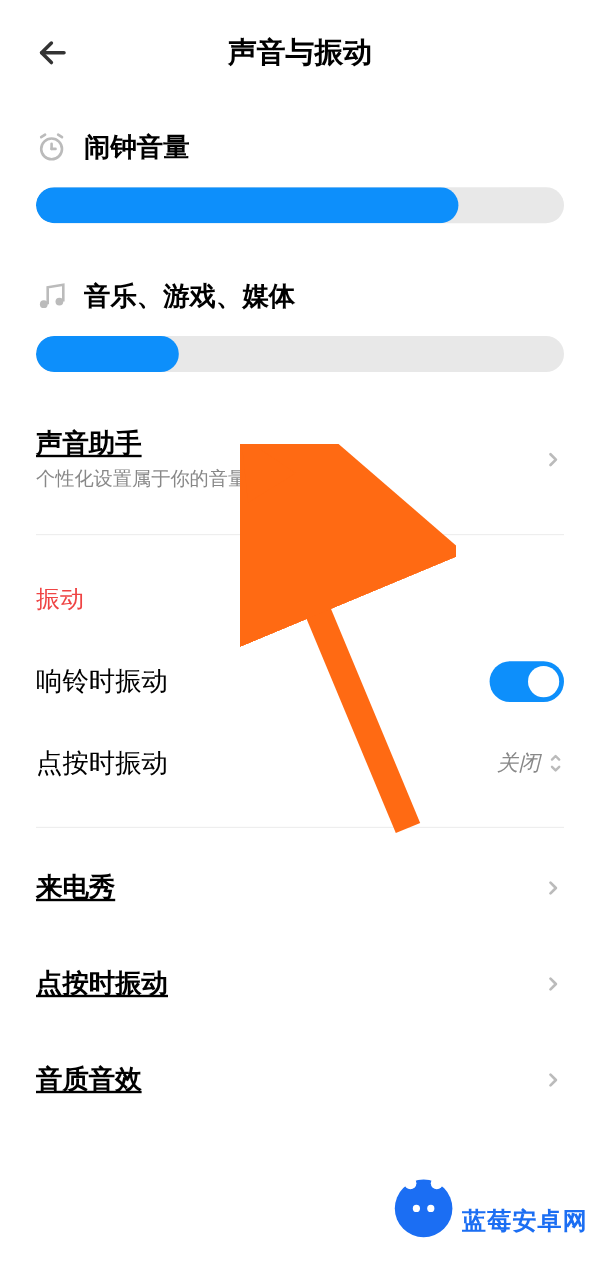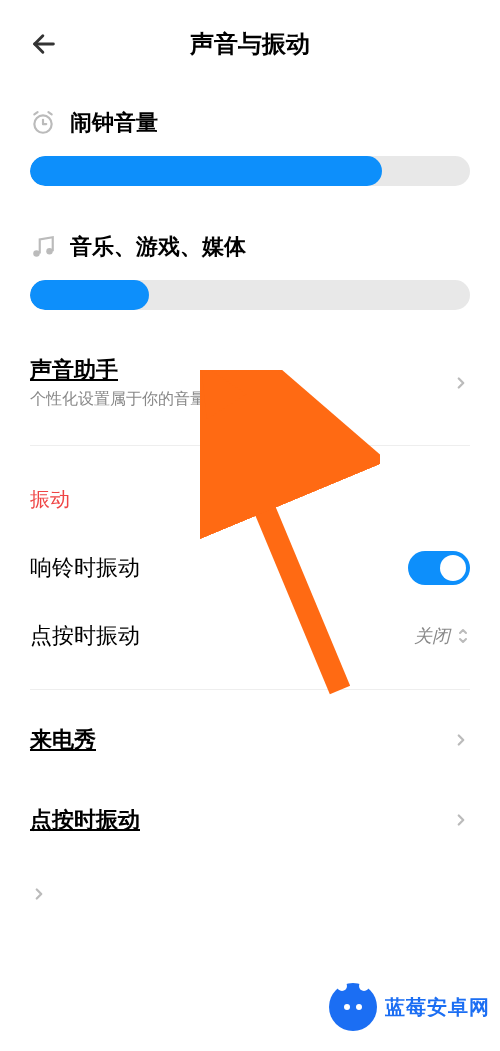--- a/index.html
+++ b/index.html
@@ -185,21 +185,21 @@
     }
     .annotation-arrow svg {
       width: 100%;
       height: 100%;
     }
     .watermark {
       position: absolute;
       bottom: 20px;
       right: 10px;
       display: flex;
-      align-items: center;
+      align-items: flex-end;
       gap: 8px;
       z-index: 200;
     }
     .watermark-icon {
       width: 48px;
       height: 48px;
       background: #1b6ef3;
       border-radius: 50%;
       position: relative;
       display: flex;
@@ -343,20 +343,21 @@
   <div class="nav-row">
     <div class="nav-title">点按时振动</div>
     <div class="chevron-icon">
       <svg viewBox="0 0 24 24" fill="none" stroke="#bbb" stroke-width="3" stroke-linecap="round" stroke-linejoin="round">
         <polyline points="9,6 15,12 9,18"></polyline>
       </svg>
     </div>
   </div>
 
   <div class="nav-row">
+    <div class="nav-title">音质音效</div>
     <div class="chevron-icon">
       <svg viewBox="0 0 24 24" fill="none" stroke="#bbb" stroke-width="3" stroke-linecap="round" stroke-linejoin="round">
         <polyline points="9,6 15,12 9,18"></polyline>
       </svg>
     </div>
   </div>
 
 </div>
 
 <div class="annotation-arrow">

